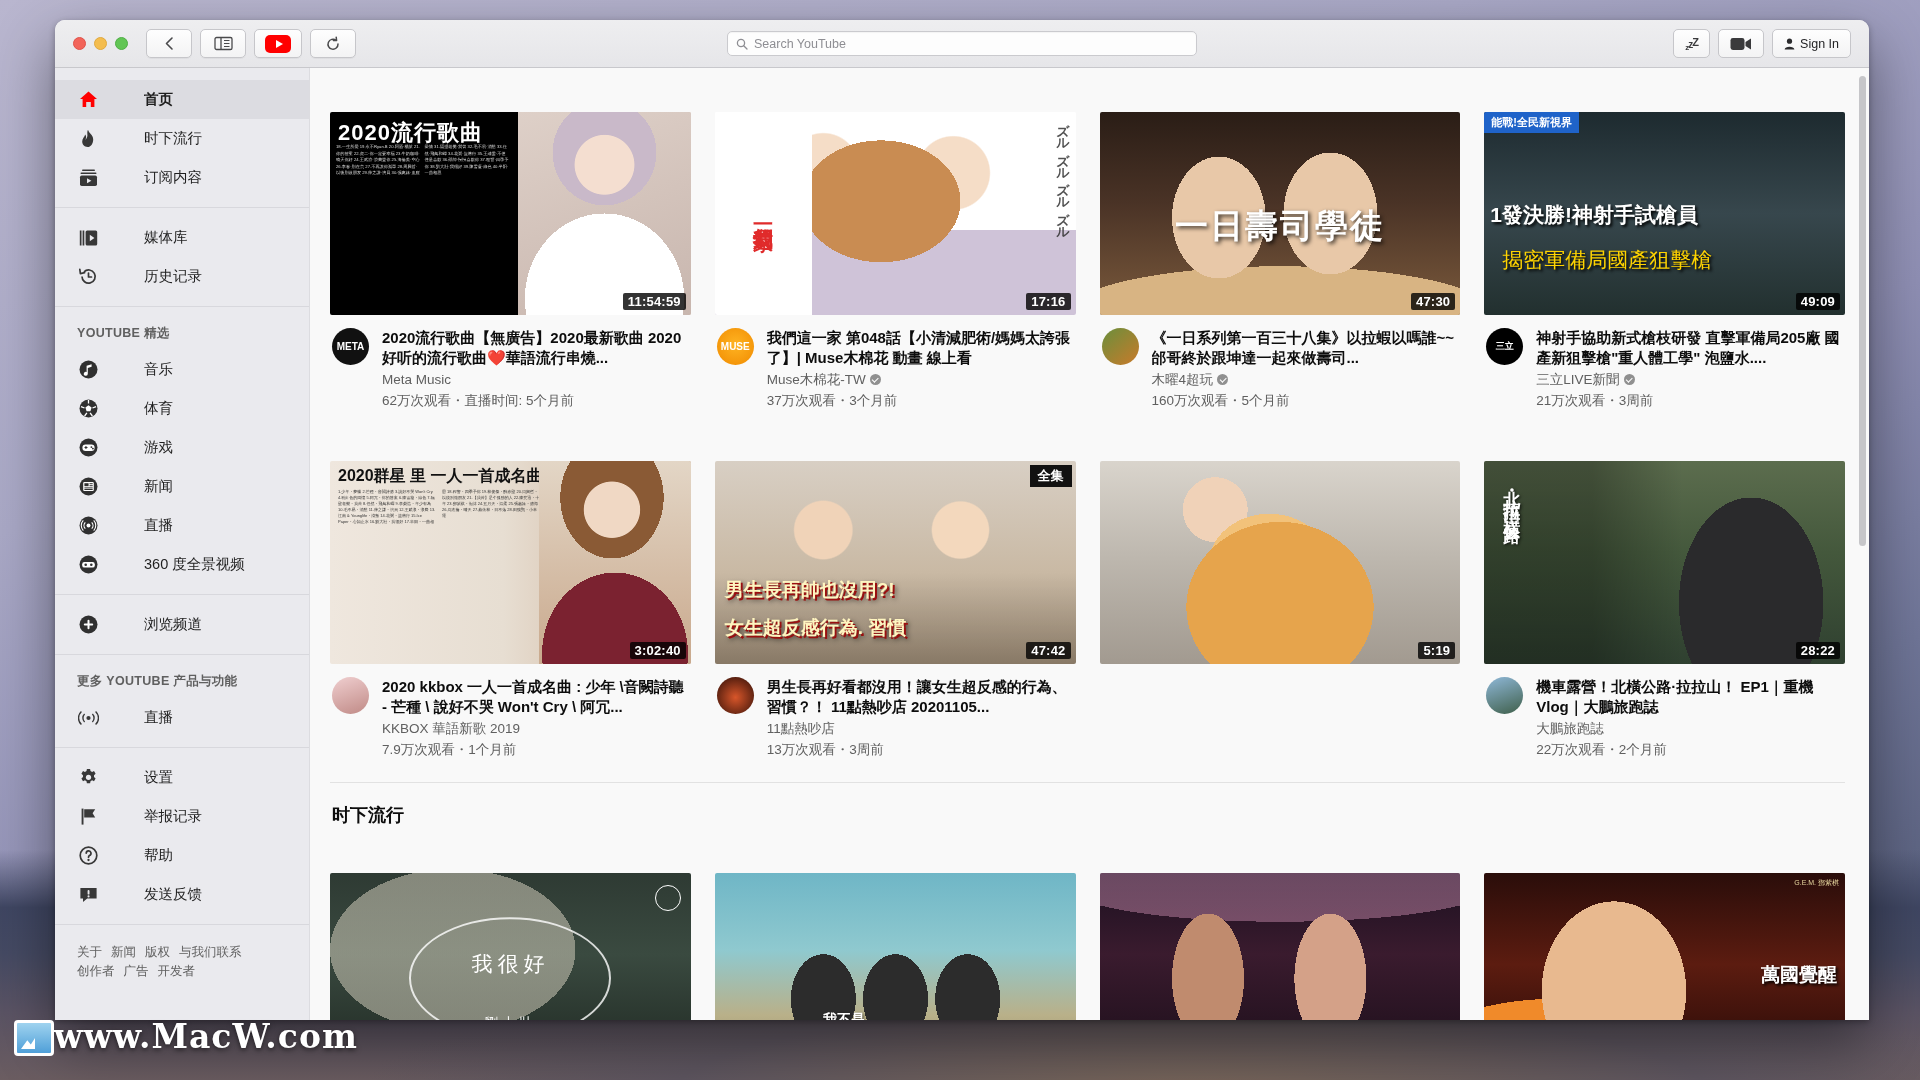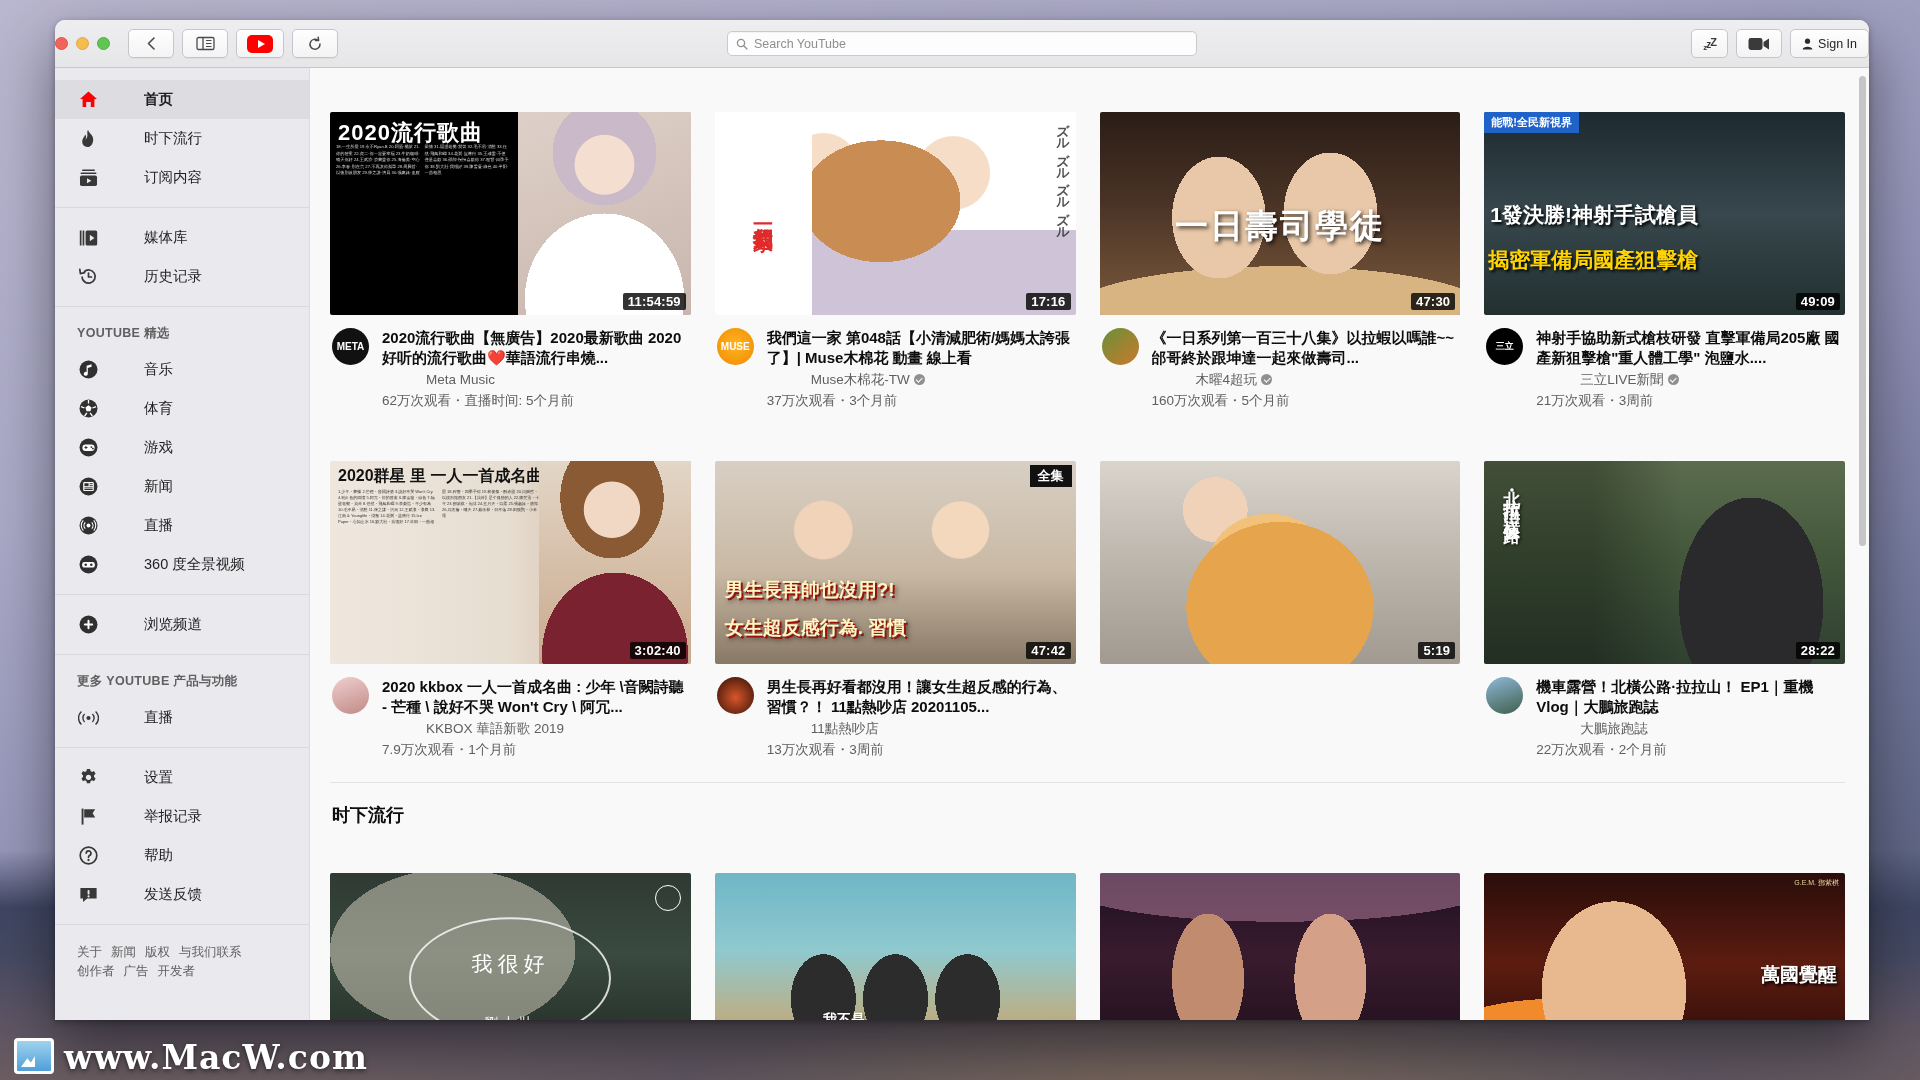--- a/index.html
+++ b/index.html
@@ -32,21 +32,21 @@
     border-radius:10px 10px 0 0;
     box-shadow: 0 24px 60px rgba(0,0,0,.45), 0 2px 6px rgba(0,0,0,.3);
     overflow:hidden;
     display:flex; flex-direction:column;
   }
   .titlebar {
     height:48px; flex:0 0 48px;
     background: linear-gradient(180deg,#eeeef0 0%, #e6e6e9 100%);
     border-bottom:1px solid #c8c8cc;
     display:flex; align-items:center;
-    padding:0 0;
+    padding:0 18px;
     position:relative;
     justify-content:space-between;
   }
   .traffic { display:flex; gap:8px; align-items:center; margin-right:18px;}
   .dot { width:13px; height:13px; border-radius:50%; }
   .dot.red{background:#f2645a; border:.5px solid #e0524a;}
   .dot.yellow{background:#f4bd4f; border:.5px solid #e0a93f;}
   .dot.green{background:#61c554; border:.5px solid #4fae45;}
 
   .tbtn {
@@ -172,21 +172,21 @@
     font-size:10px;color:#fff;font-weight:700;
   }
   .mtext{ min-width:0; }
   .vtitle{
     font-size:15px; font-weight:700; line-height:1.33;
     color:#0d0d0d;
     display:-webkit-box; -webkit-line-clamp:2; -webkit-box-orient:vertical;
     overflow:hidden;
   }
   .vchan, .vstats{ font-size:13.5px; color:#606060; line-height:1.45; margin-top:2px;}
-  .vchan{ display:flex; align-items:center; gap:4px;margin-left:44px;}
+  .vchan{ display:flex; align-items:center; gap:4px;}
   .verif{ width:11px;height:11px;border-radius:50%;background:#909090;display:inline-flex;align-items:center;justify-content:center;flex:0 0 11px;}
   .verif::after{content:"";width:5px;height:2.5px;border-left:1.4px solid #fff;border-bottom:1.4px solid #fff;transform:rotate(-45deg) translate(.5px,-.5px);}
   .rowsep{ height:1px; background:#e2e2e2; margin:22px 24px 0 20px;}
   .sect-title{
     font-size:18px; font-weight:700; color:#0d0d0d;
     padding: 20px 0 18px 22px;
   }
   
   .scrollbar{
     position:absolute; right:3px; top:8px; width:7px; height:470px;
@@ -216,21 +216,21 @@
   .t3{background:linear-gradient(180deg,#2a1d16 0%, #4a3326 45%, #7b5a3c 100%);}
   .t3::before{content:"";position:absolute;inset:0;
     background:
       radial-gradient(ellipse 13% 30% at 33% 52%, #e8c8a8 0 100%, rgba(0,0,0,0) 100%),
       radial-gradient(ellipse 13% 30% at 64% 50%, #e8c8a8 0 100%, rgba(0,0,0,0) 100%),
       radial-gradient(ellipse 60% 24% at 50% 100%, #d8b483 0 100%, rgba(0,0,0,0) 100%);}
   .t3 .big{position:absolute;left:50%;top:56%;transform:translate(-50%,-50%);color:#fff;font-size:33px;font-weight:900;letter-spacing:2px;text-shadow:2px 2px 4px rgba(0,0,0,.8);white-space:nowrap;}
   .t4{background:linear-gradient(180deg,#1d2a2f 0%,#37474d 50%,#22302f 100%);}
   .t4 .tag{position:absolute;left:0;top:0;background:#1f63c9;color:#fff;font-size:11px;font-weight:800;padding:3px 7px;}
   .t4 .l1{position:absolute;left:6px;top:44%;color:#fff;font-size:21px;font-weight:900;text-shadow:2px 2px 3px #000;white-space:nowrap;}
-  .t4 .l2{position:absolute;left:4px;top:66%;color:#ffd400;font-size:21px;font-weight:700;text-shadow:2px 2px 3px #000;white-space:nowrap;}
+  .t4 .l2{position:absolute;left:18px;top:66%;color:#ffd400;font-size:21px;font-weight:400;text-shadow:2px 2px 3px #000;white-space:nowrap;}
   .t5{background:linear-gradient(90deg,#efe7de 0%,#e7ded2 48%,#caa98e 100%);}
   .t5 .hd{position:absolute;left:8px;top:5px;color:#111;font-size:16px;font-weight:900;}
   .t5 .list{position:absolute;left:8px;top:28px;width:56%;font-size:4px;color:#333;line-height:1.5;columns:2;column-gap:6px;}
   .t5 .fig{position:absolute;right:0;top:0;width:42%;height:100%;
     background:
       radial-gradient(circle at 48% 24%, #f0d8c4 0 16%, rgba(0,0,0,0) 16.5%),
       radial-gradient(ellipse 34% 30% at 48% 18%, #8a5a35 0 100%, rgba(0,0,0,0) 100%),
       radial-gradient(ellipse 48% 40% at 50% 95%, #7b2230 0 100%, rgba(0,0,0,0) 100%),
       linear-gradient(180deg,#e3d6c6,#c9a98d);}
   .t6{background:linear-gradient(180deg,#d8cfc4 0%, #c9b9a4 55%, #8f7f6b 100%);}
@@ -278,22 +278,22 @@
   .t12{background:linear-gradient(180deg,#2a0d0a 0%, #5c1c10 45%, #200807 100%);}
   .t12::before{content:"";position:absolute;inset:0;
     background:
       radial-gradient(ellipse 20% 44% at 36% 58%, #e8b98f 0 100%, rgba(0,0,0,0) 100%),
       radial-gradient(ellipse 40% 30% at 20% 92%, #f08a2a 0 100%, rgba(0,0,0,0) 100%);}
   .t12 .cap{position:absolute;right:8px;top:44%;color:#fff;font-size:19px;font-weight:900;writing-mode:horizontal-tb;text-shadow:2px 2px 3px #000;}
   .t12 .gem{position:absolute;right:6px;top:5px;color:#e9d9a0;font-size:7px;}
 
   
   .watermark{
-    position:absolute; left:14px; bottom:3px;
-    display:flex; align-items:flex-start; gap:10px;
+    position:absolute; left:14px; bottom:24px;
+    display:flex; align-items:flex-end; 
     z-index:50;
   }
   .wm-ico{
     width:40px;height:36px;border:3px solid #fff;border-radius:4px;
     background:linear-gradient(180deg,#9fd3ef,#4f9fd8);
     position:relative;
   }
   .wm-ico::after{
     content:"";position:absolute;left:4px;bottom:4px;width:14px;height:11px;
     background:#fff; clip-path:polygon(0 100%,45% 20%,70% 60%,100% 0,100% 100%);

